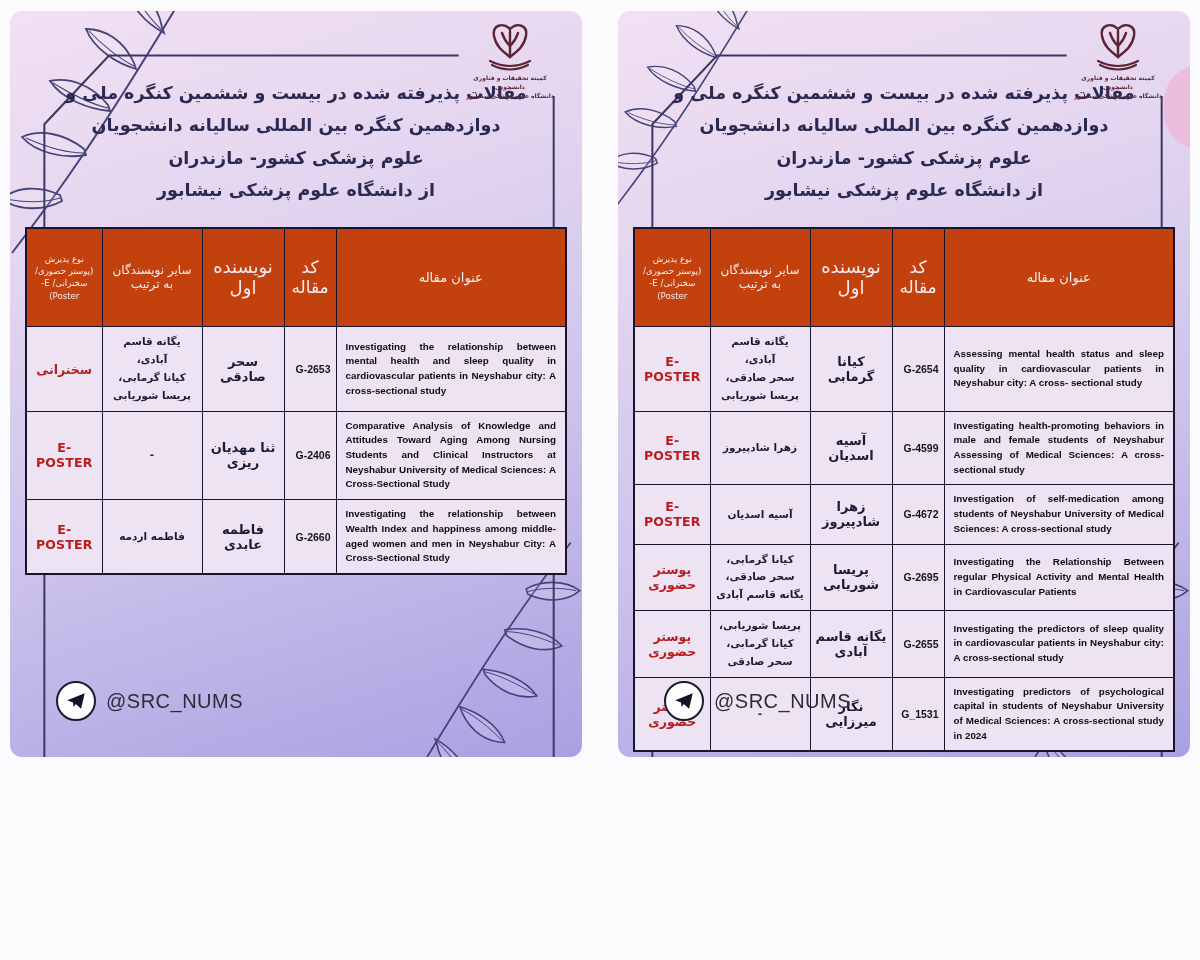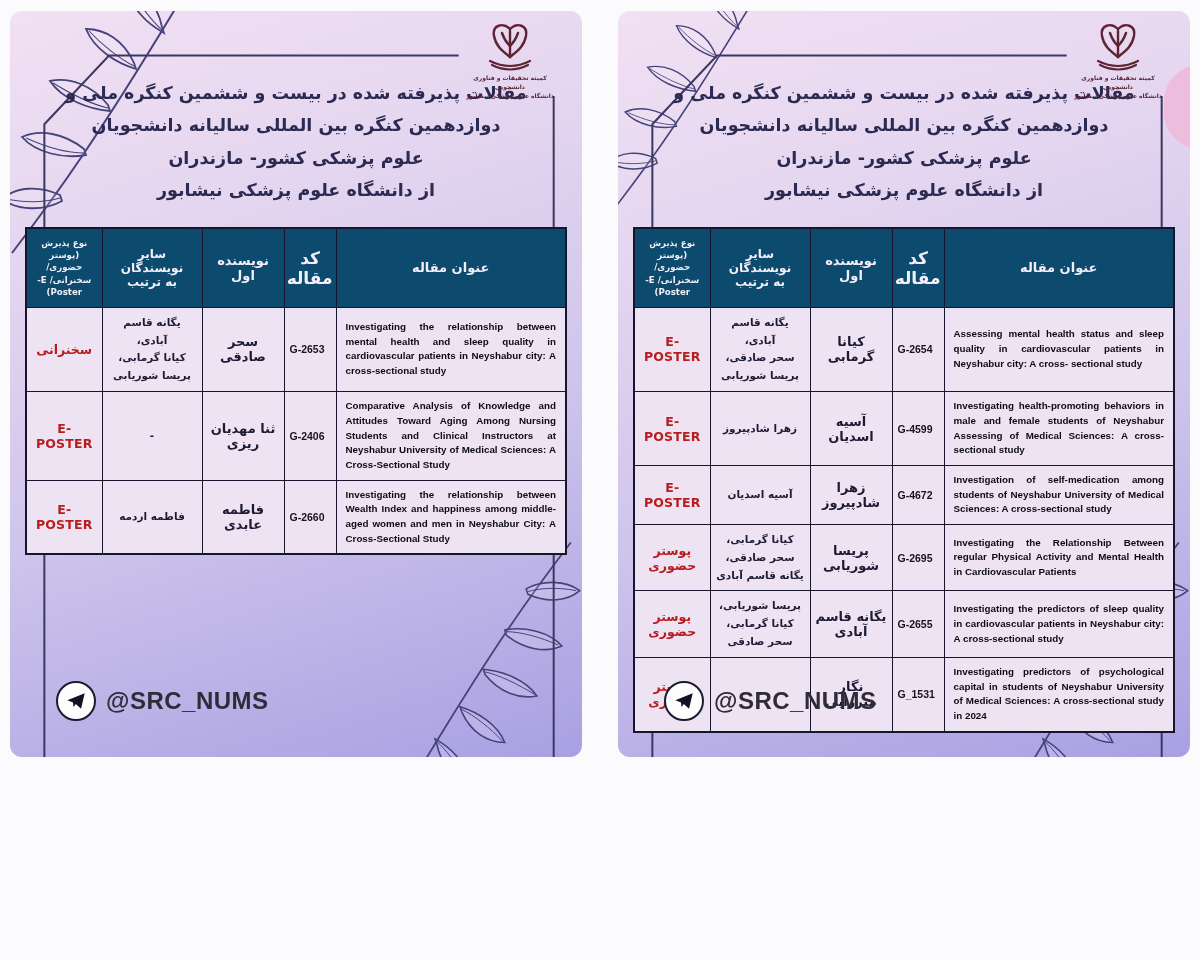--- a/index.html
+++ b/index.html
@@ -28,40 +28,40 @@
   .logo .emblem{display:block;margin:0 auto;}
   .logo .ln{font-size:6px;font-weight:700;color:#5d2433;line-height:1.5;direction:rtl;}
   
   .titles{position:relative;z-index:2;margin:66px 44px 0;text-align:center;direction:rtl;}
   .titles .t{font-size:17.5px;font-weight:800;color:#2b2a52;line-height:1.85;}
   
   .tblbox{position:relative;z-index:2;margin:20px 13px 0;}
   table{border-collapse:collapse;width:540px;direction:rtl;table-layout:fixed;background:#eee3f2;
     border:2px solid #17152e;margin:0 auto;}
   th,td{border:1.6px solid #17152e;vertical-align:middle;}
-  thead th{background:#0c4a6e;color:#f3eef7;font-weight:700;padding:8px 3px;}
+  thead th{background:#c2410c;color:#f3eef7;font-weight:400;padding:24px 3px;}
   th.h-title{font-size:13px;}
   th.h-code{font-size:17px;}
-  th.h-author{font-size:13px;text-align:center;}
+  th.h-author{font-size:18px;text-align:center;}
   th.h-others{font-size:12px;}
   th.h-type{font-size:8.6px;line-height:1.45;}
   .pre{white-space:pre-line;}
   td{background:#eee3f2;padding:6px 5px;}
   td.c-title{direction:ltr;text-align:justify;text-align-last:left;font-size:9.8px;font-weight:700;
     color:#0d0c14;line-height:1.5;padding:7px 9px;font-family:"Liberation Sans","DejaVu Sans",sans-serif;}
-  td.c-code{direction:ltr;text-align:left;font-size:10.5px;font-weight:700;color:#15131f;
+  td.c-code{direction:ltr;text-align:right;font-size:10.5px;font-weight:700;color:#15131f;
     font-family:"Liberation Sans","DejaVu Sans",sans-serif;}
   td.c-author{text-align:center;font-size:13px;font-weight:800;color:#1c1b35;}
   td.c-others{text-align:center;font-size:10.5px;font-weight:700;color:#1c1b35;line-height:1.7;}
   td.c-type{text-align:center;font-size:12.5px;font-weight:800;color:#b91c1c;letter-spacing:.2px;}
   
   .tg{position:absolute;left:46px;bottom:36px;display:flex;align-items:center;gap:10px;z-index:3;}
   .tg .circ{width:40px;height:40px;border-radius:50%;background:#fdfdfd;border:2.5px solid #1c1a2e;
     display:flex;align-items:center;justify-content:center;box-sizing:border-box;}
-  .tg .handle{font-size:24px;font-weight:700;color:#2e2c38;letter-spacing:.5px;
+  .tg .handle{font-size:20px;font-weight:400;color:#2e2c38;letter-spacing:.5px;
     font-family:"Liberation Sans","DejaVu Sans",sans-serif;}
 </style>
 </head>
 <body>
 
 <svg width="0" height="0" style="position:absolute">
   <defs>
     <g id="branch-art">
       <path class="stem" d="M14 256 C60 196 100 140 182 4"></path>
       <path class="leaf" d="M62 198 C40 188 18 190 4 202 C20 214 46 214 64 204 Z"></path>

